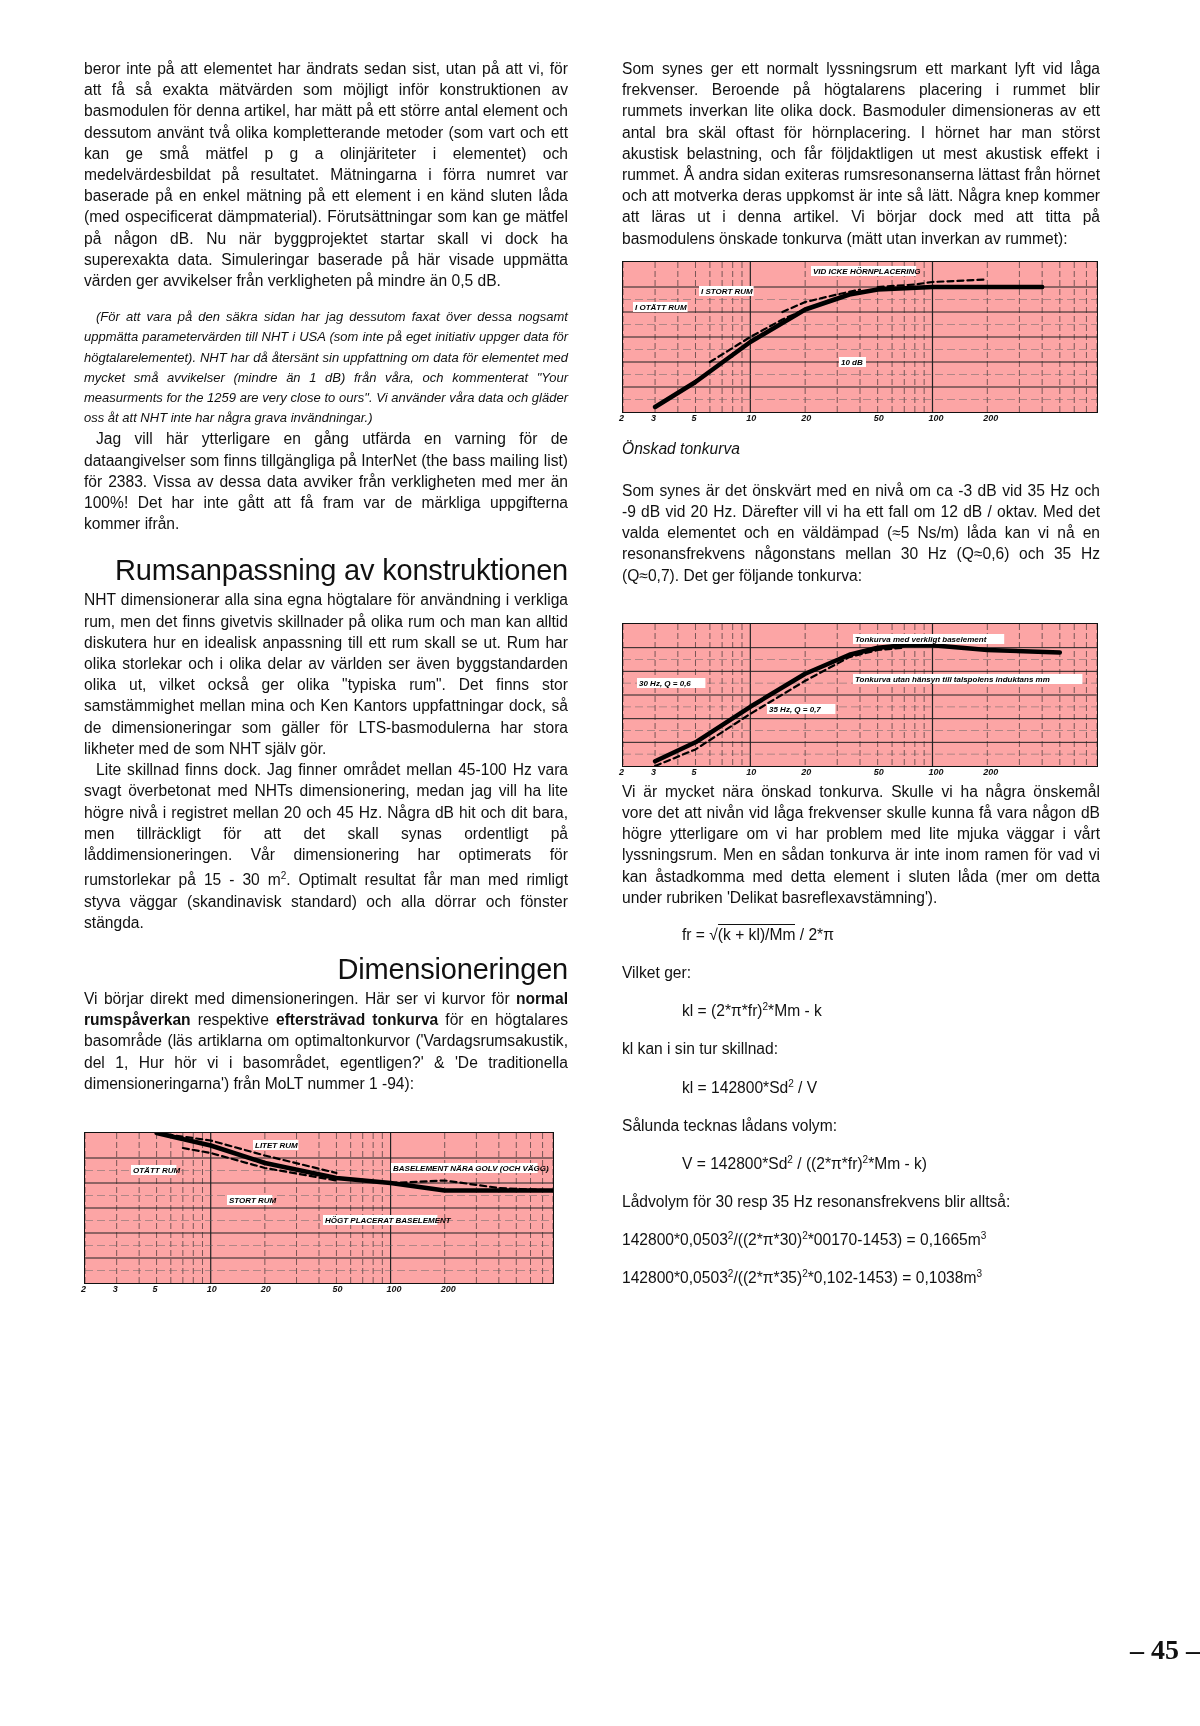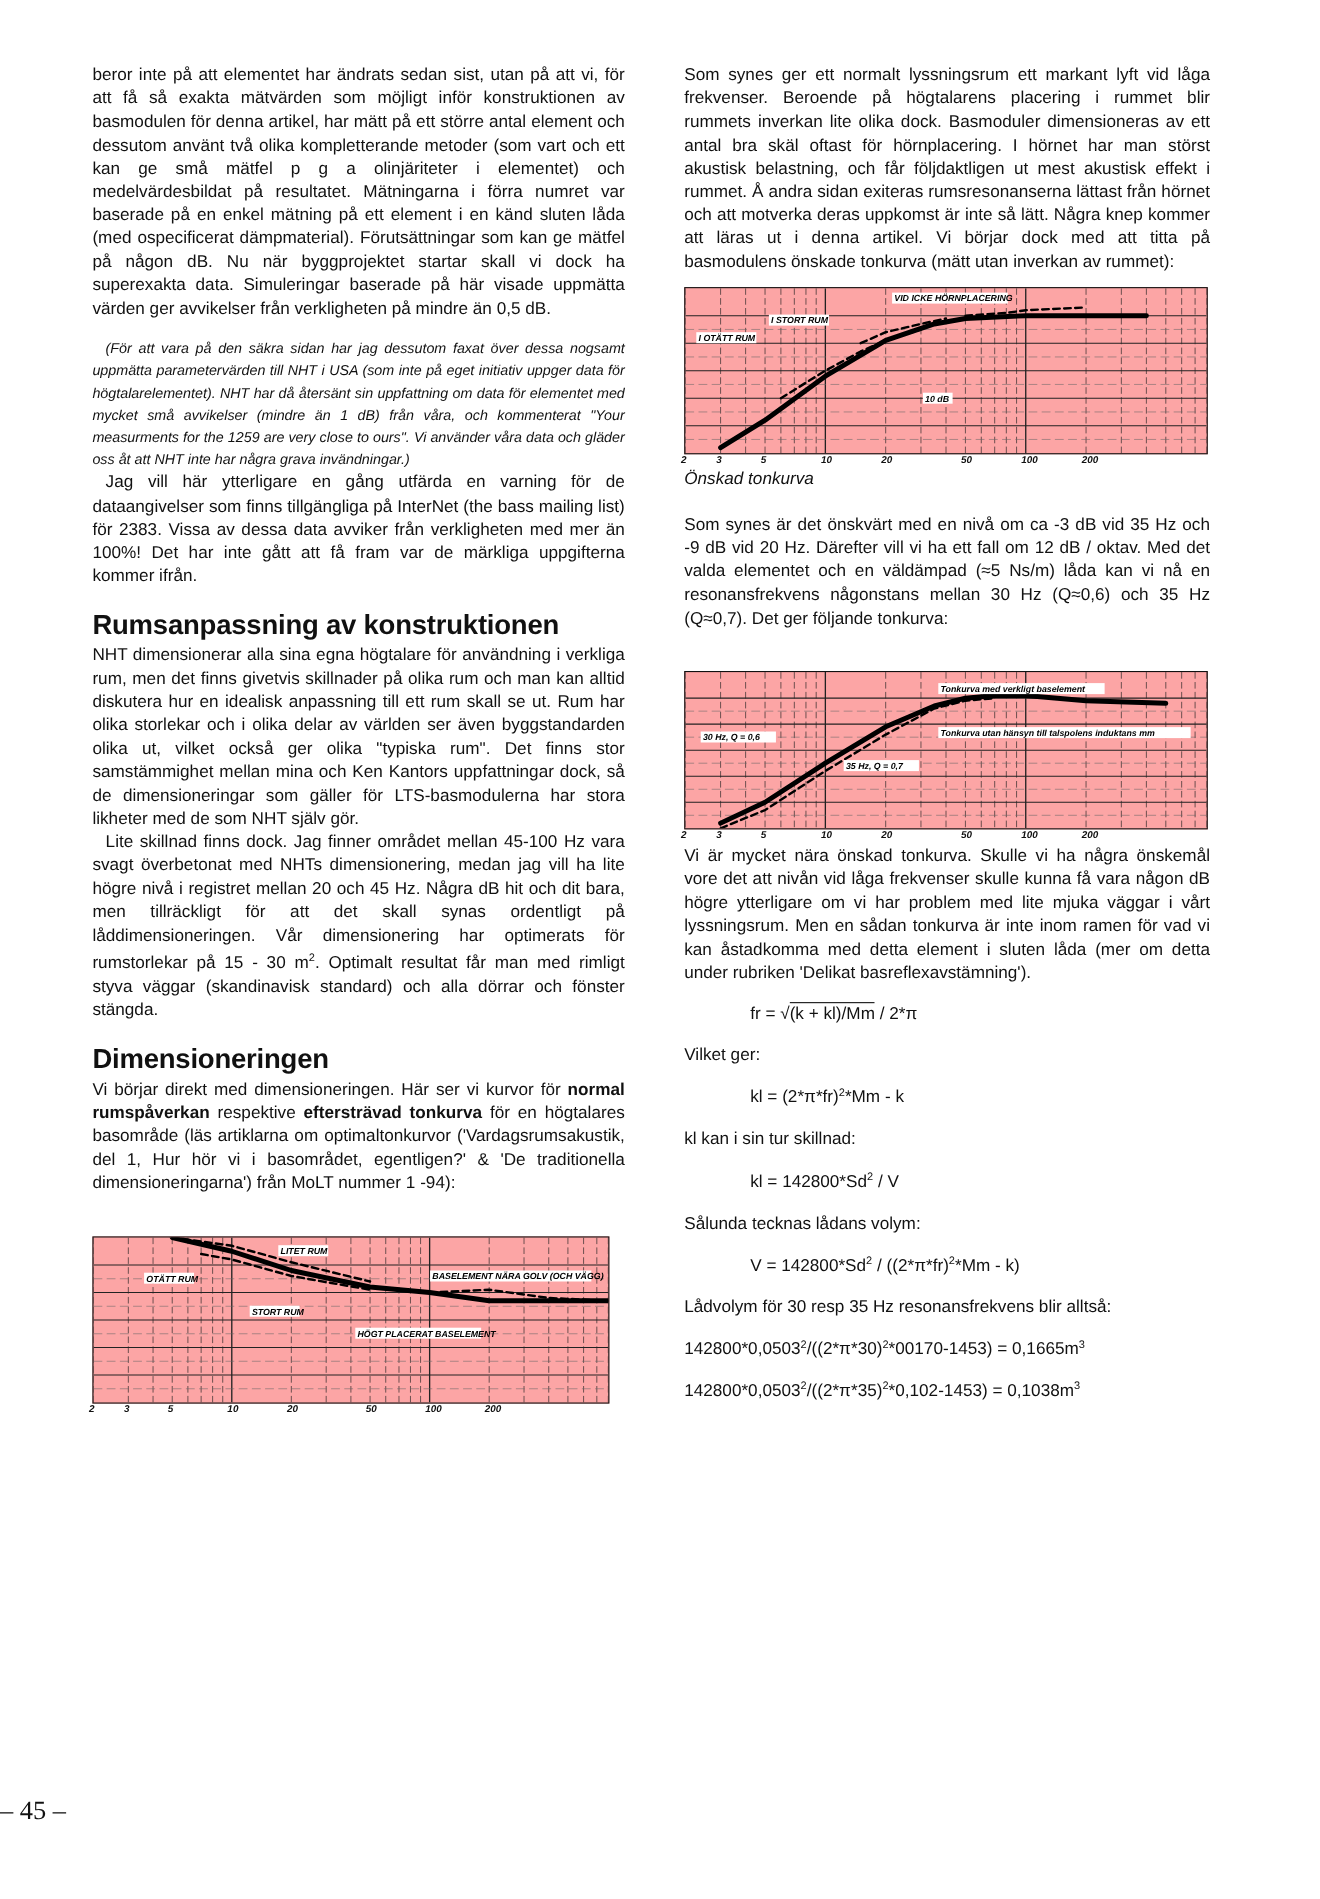--- a/index.html
+++ b/index.html
@@ -3,29 +3,29 @@
 <meta charset="utf-8">
 <style>
   html, body { margin: 0; padding: 0; background: #ffffff; }
   body { width: 1200px; height: 1726px; position: relative; overflow: hidden; color: #111; font-family: "Liberation Sans", sans-serif; }
   .col { position: absolute; top: 58px; }
   .col-left { left: 84px; width: 484px; }
   .col-right { left: 622px; width: 478px; }
   p { margin: 0; font-size: 15.6px; line-height: 21.2px; text-align: justify; }
   p.indent { text-indent: 12px; }
   p.italic { font-style: italic; font-size: 13px; line-height: 20.2px; margin-top: 16px; }
-  h2 { font-family: "Liberation Sans", sans-serif; font-weight: bold; font-size: 25px; margin: 20px 0 2px 0; letter-spacing: -0.2px; }
-  .caption { font-style: italic; font-size: 15.6px; margin-top: 0; }
+  h2 { font-family: "Liberation Sans", sans-serif; font-weight: normal; font-size: 29px; margin: 20px 0 2px 0; letter-spacing: -0.2px; text-align: right; }
+  .caption { font-style: italic; font-size: 15.6px; margin-top: 13px; }
   .formula { font-size: 15.6px; margin: 18px 0 18px 60px; }
   .calc { font-size: 15.6px; margin: 18px 0 0 0; white-space: nowrap; }
   .chart { position: relative; border: 1.5px solid #111; background: #fca5a5; }
   .chart svg { display: block; }
   .axis-ticks { position: relative; height: 14px; font-size: 9px; font-style: italic; font-weight: bold; }
   .axis-ticks span { position: absolute; top: 0; }
-  .page-number { position: absolute; top: 1634px; left: 0; width: 1200px; text-align: left; font-family: "Liberation Serif", serif; font-size: 24px; }
+  .page-number { position: absolute; top: 1634px; left: 0; width: 1200px; text-align: right; font-family: "Liberation Serif", serif; font-size: 28px; font-weight: bold; }
   sup { font-size: 10px; }
   .sqrt-over { border-top: 1px solid #111; padding-top: 1px; }
   .b { font-weight: bold; }
 </style>
 </head>
 <body>
 
 <div class="col col-left">
   <p>beror inte på att elementet har ändrats sedan sist, utan på att vi, för att få så exakta mätvärden som möjligt inför konstruktionen av basmodulen för denna artikel, har mätt på ett större antal element och dessutom använt två olika kompletterande metoder (som vart och ett kan ge små mätfel p g a olinjäriteter i elementet) och medelvärdesbildat på resultatet. Mätningarna i förra numret var baserade på en enkel mätning på ett element i en känd sluten låda (med ospecificerat dämpmaterial). Förutsättningar som kan ge mätfel på någon dB. Nu när byggprojektet startar skall vi dock ha superexakta data. Simuleringar baserade på här visade uppmätta värden ger avvikelser från verkligheten på mindre än 0,5 dB.</p>
   <p class="italic indent">(För att vara på den säkra sidan har jag dessutom faxat över dessa nogsamt uppmätta parametervärden till NHT i USA (som inte på eget initiativ uppger data för högtalarelementet). NHT har då återsänt sin uppfattning om data för elementet med mycket små avvikelser (mindre än 1 dB) från våra, och kommenterat "Your measurments for the 1259 are very close to ours". Vi använder våra data och gläder oss åt att NHT inte har några grava invändningar.)</p>

